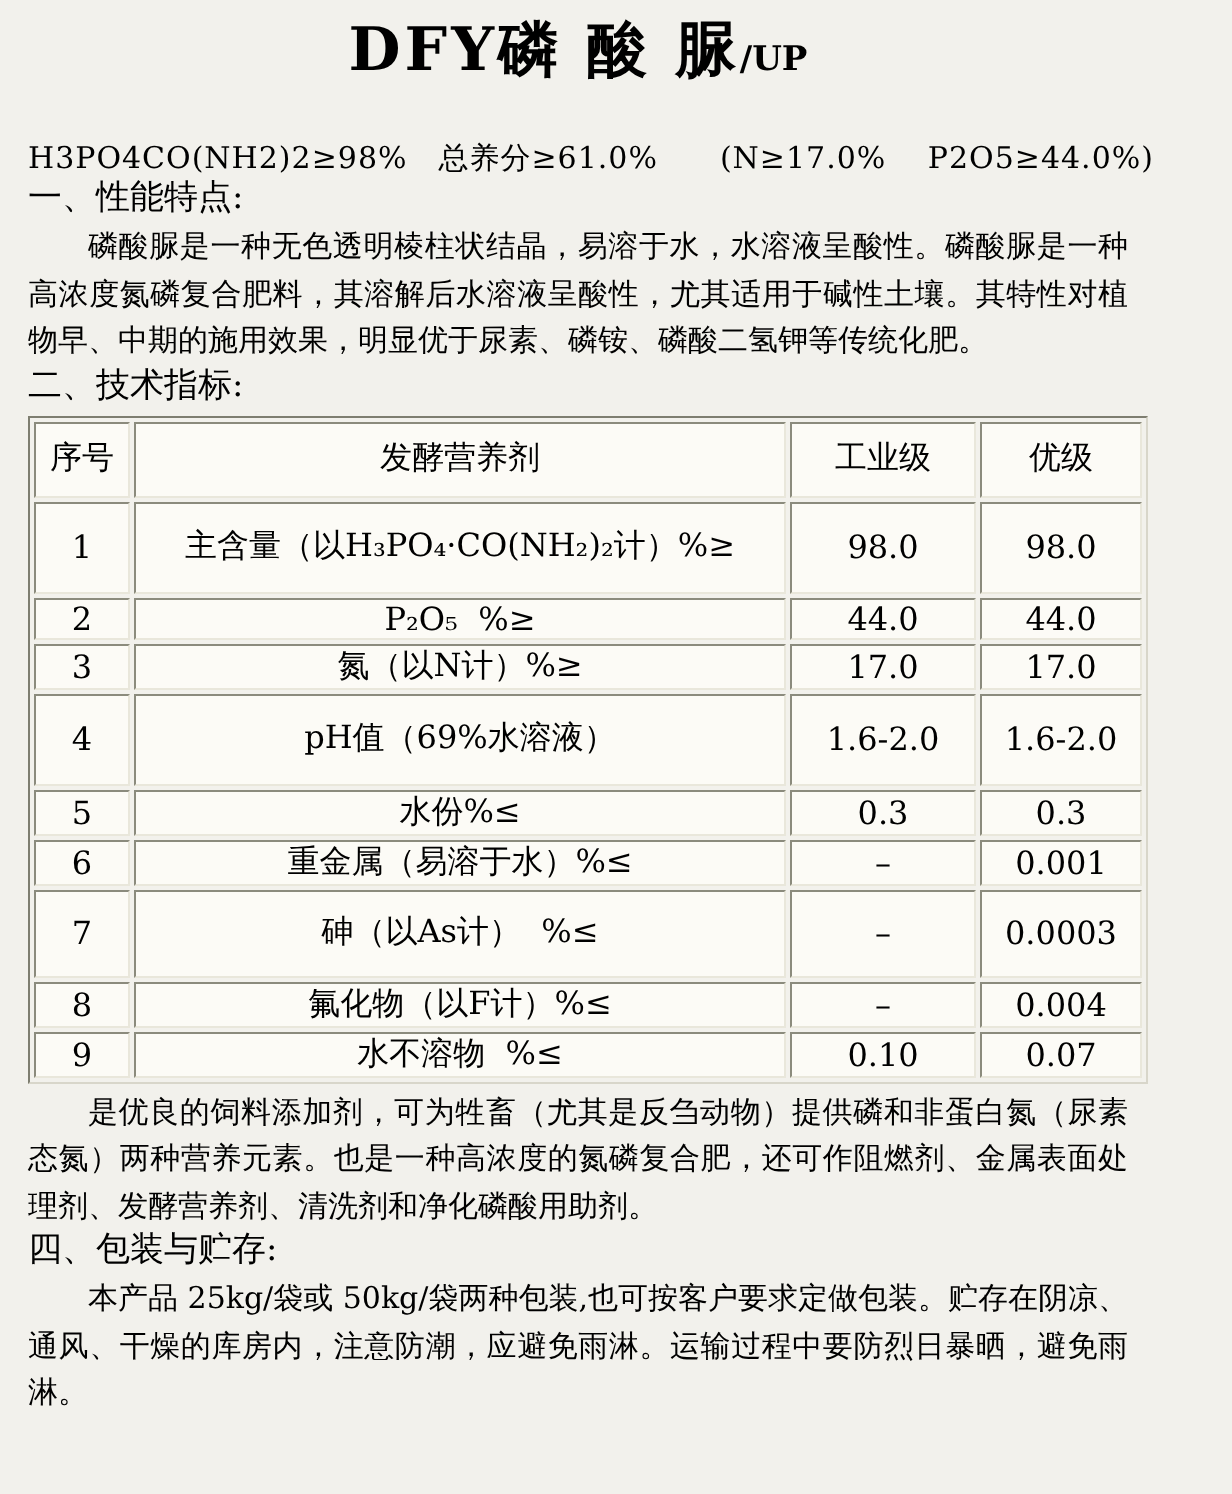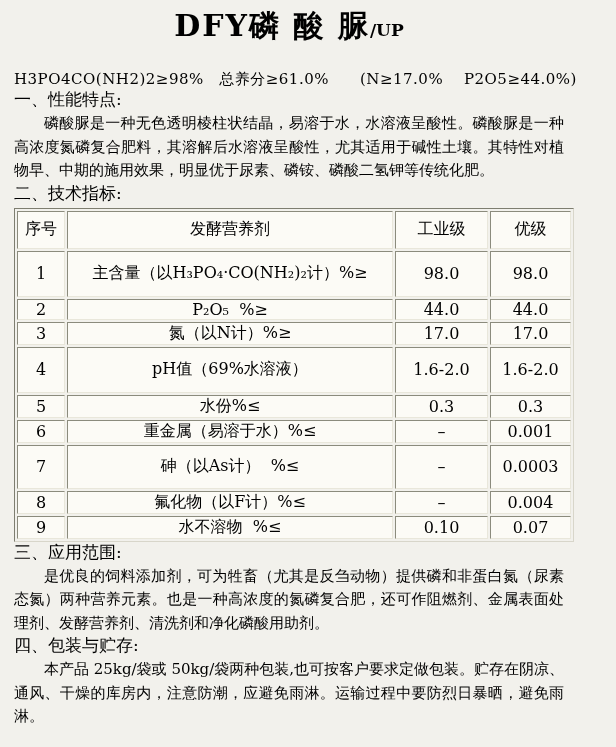--- a/index.html
+++ b/index.html
@@ -164,19 +164,18 @@
       </tr>
       <tr class="h-short">
         <td>9</td>
         <td>水不溶物  %≤</td>
         <td>0.10</td>
         <td>0.07</td>
       </tr>
     </tbody>
   </table>
 
-  <div class="sec-heading">三、应用范围:</div>
   <p class="para">是优良的饲料添加剂，可为牲畜（尤其是反刍动物）提供磷和非蛋白氮（尿素态氮）两种营养元素。也是一种高浓度的氮磷复合肥，还可作阻燃剂、金属表面处理剂、发酵营养剂、清洗剂和净化磷酸用助剂。</p>
 
   <div class="sec-heading">四、包装与贮存:</div>
   <p class="para">本产品 25kg/袋或 50kg/袋两种包装,也可按客户要求定做包装。贮存在阴凉、通风、干燥的库房内，注意防潮，应避免雨淋。运输过程中要防烈日暴晒，避免雨淋。</p>
 
 </div>
 
 </body></html>

